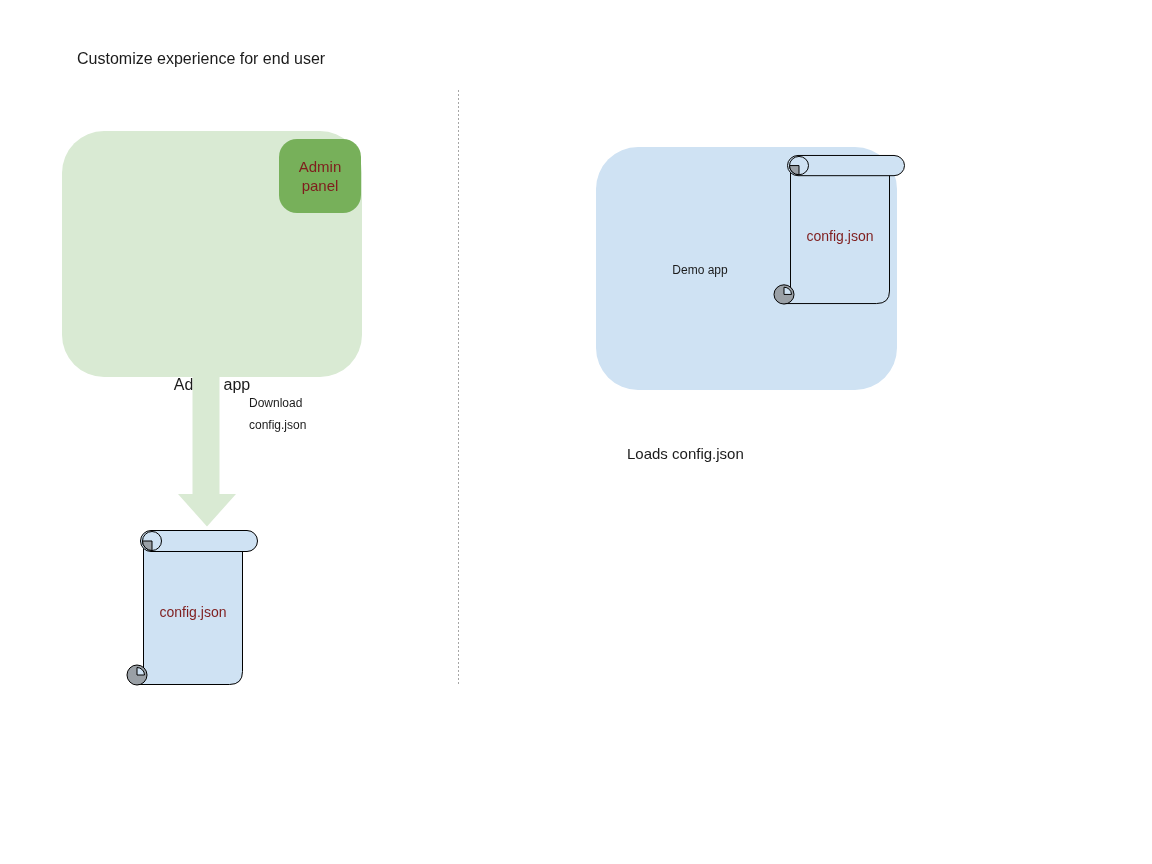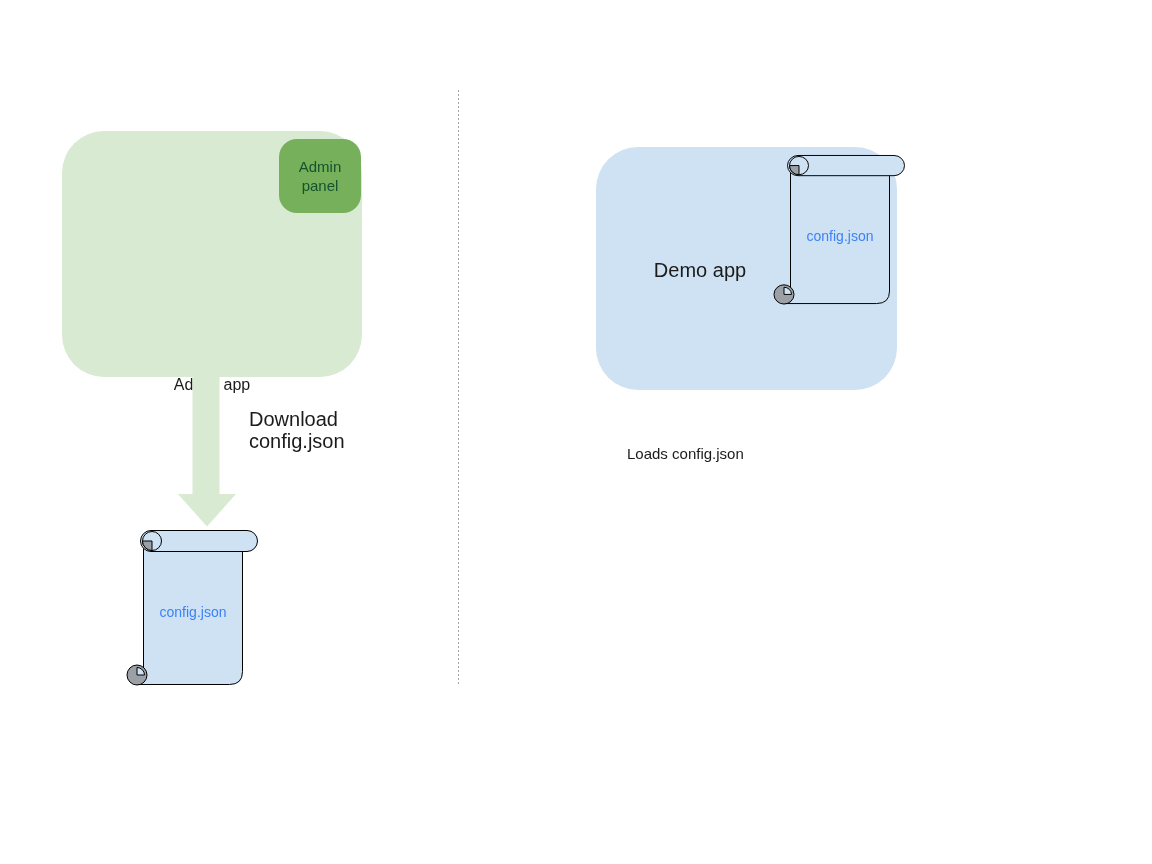--- a/index.html
+++ b/index.html
@@ -13,69 +13,70 @@
 
   
   .admin-box{
     position:absolute;left:62px;top:131px;width:300px;height:246px;
     background:var(--admin-box-fill,#d9ead3);border-radius:42px;
   }
   .admin-badge{
     position:absolute;left:217px;top:8px;width:82px;height:74px;
     background:var(--admin-badge-fill,#77b05a);border-radius:18px;
     display:flex;align-items:center;justify-content:center;text-align:center;
-    font-size:15px;line-height:19px;color:#14532d;
+    font-size:15px;line-height:19px;color:#7f1d1d;
   }
   .admin-label{
     position:absolute;left:0;right:0;top:245px;text-align:center;
     font-size:16px;line-height:18px;
   }
 
   .down-arrow{position:absolute;left:178px;top:377px;width:58px;height:150px;}
   .arrow-caption{
-    position:absolute;left:249px;top:408px;width:100px;
-    font-size:20px;line-height:22px;
+    position:absolute;left:249px;top:392px;width:100px;
+    font-size:12px;line-height:22px;
   }
 
   
   .demo-box{
     position:absolute;left:596px;top:147px;width:301px;height:243px;
     background:var(--blue-fill,#cfe2f3);border-radius:42px;
   }
   .demo-label{
     position:absolute;left:596px;top:261px;width:208px;text-align:center;
-    font-size:20px;line-height:18px;
+    font-size:12px;line-height:18px;
   }
 
   
   .scroll{position:absolute;overflow:visible;}
   .scroll-left{left:126px;top:530px;width:132px;height:156px;}
   .scroll-right{left:773px;top:155px;width:132px;height:150px;}
   .scroll .body, .scroll .bar, .scroll .curl-top, .scroll .notch{
     fill:var(--blue-fill,#cfe2f3);stroke:var(--outline,#000);stroke-width:1;
   }
   .scroll .curl-bottom, .scroll .wedge{
     fill:var(--curl-gray,#9aa0a6);stroke:var(--outline,#000);stroke-width:1;
   }
   .scroll-label{
-    position:absolute;width:100px;text-align:center;font-size:14px;line-height:17px;color:#3b82f6;
+    position:absolute;width:100px;text-align:center;font-size:14px;line-height:17px;color:#7f1d1d;
   }
   .scroll-label-left{left:143px;top:604px;}
   .scroll-label-right{left:790px;top:228px;}
 
   .loads-caption{
     position:absolute;left:627px;top:444px;font-size:15px;line-height:20px;white-space:nowrap;
   }
   .arrow-shape{fill:var(--admin-box-fill,#d9ead3);}
 </style>
 </head>
 <body>
 
 <div class="canvas">
 
+  <div class="abs section-title" style="left:77px;top:49px;">Customize experience for end user</div>
 
   <svg class="divider-svg" aria-hidden="true">
     <line x1="0.5" y1="0" x2="0.5" y2="596" stroke="var(--divider,#a6a6a6)" stroke-width="1" stroke-dasharray="2,2"></line>
   </svg>
 
   <div class="admin-box">
     <div class="admin-badge">
       <span>Admin panel</span>
     </div>
     <div class="admin-label">Admin app</div>

